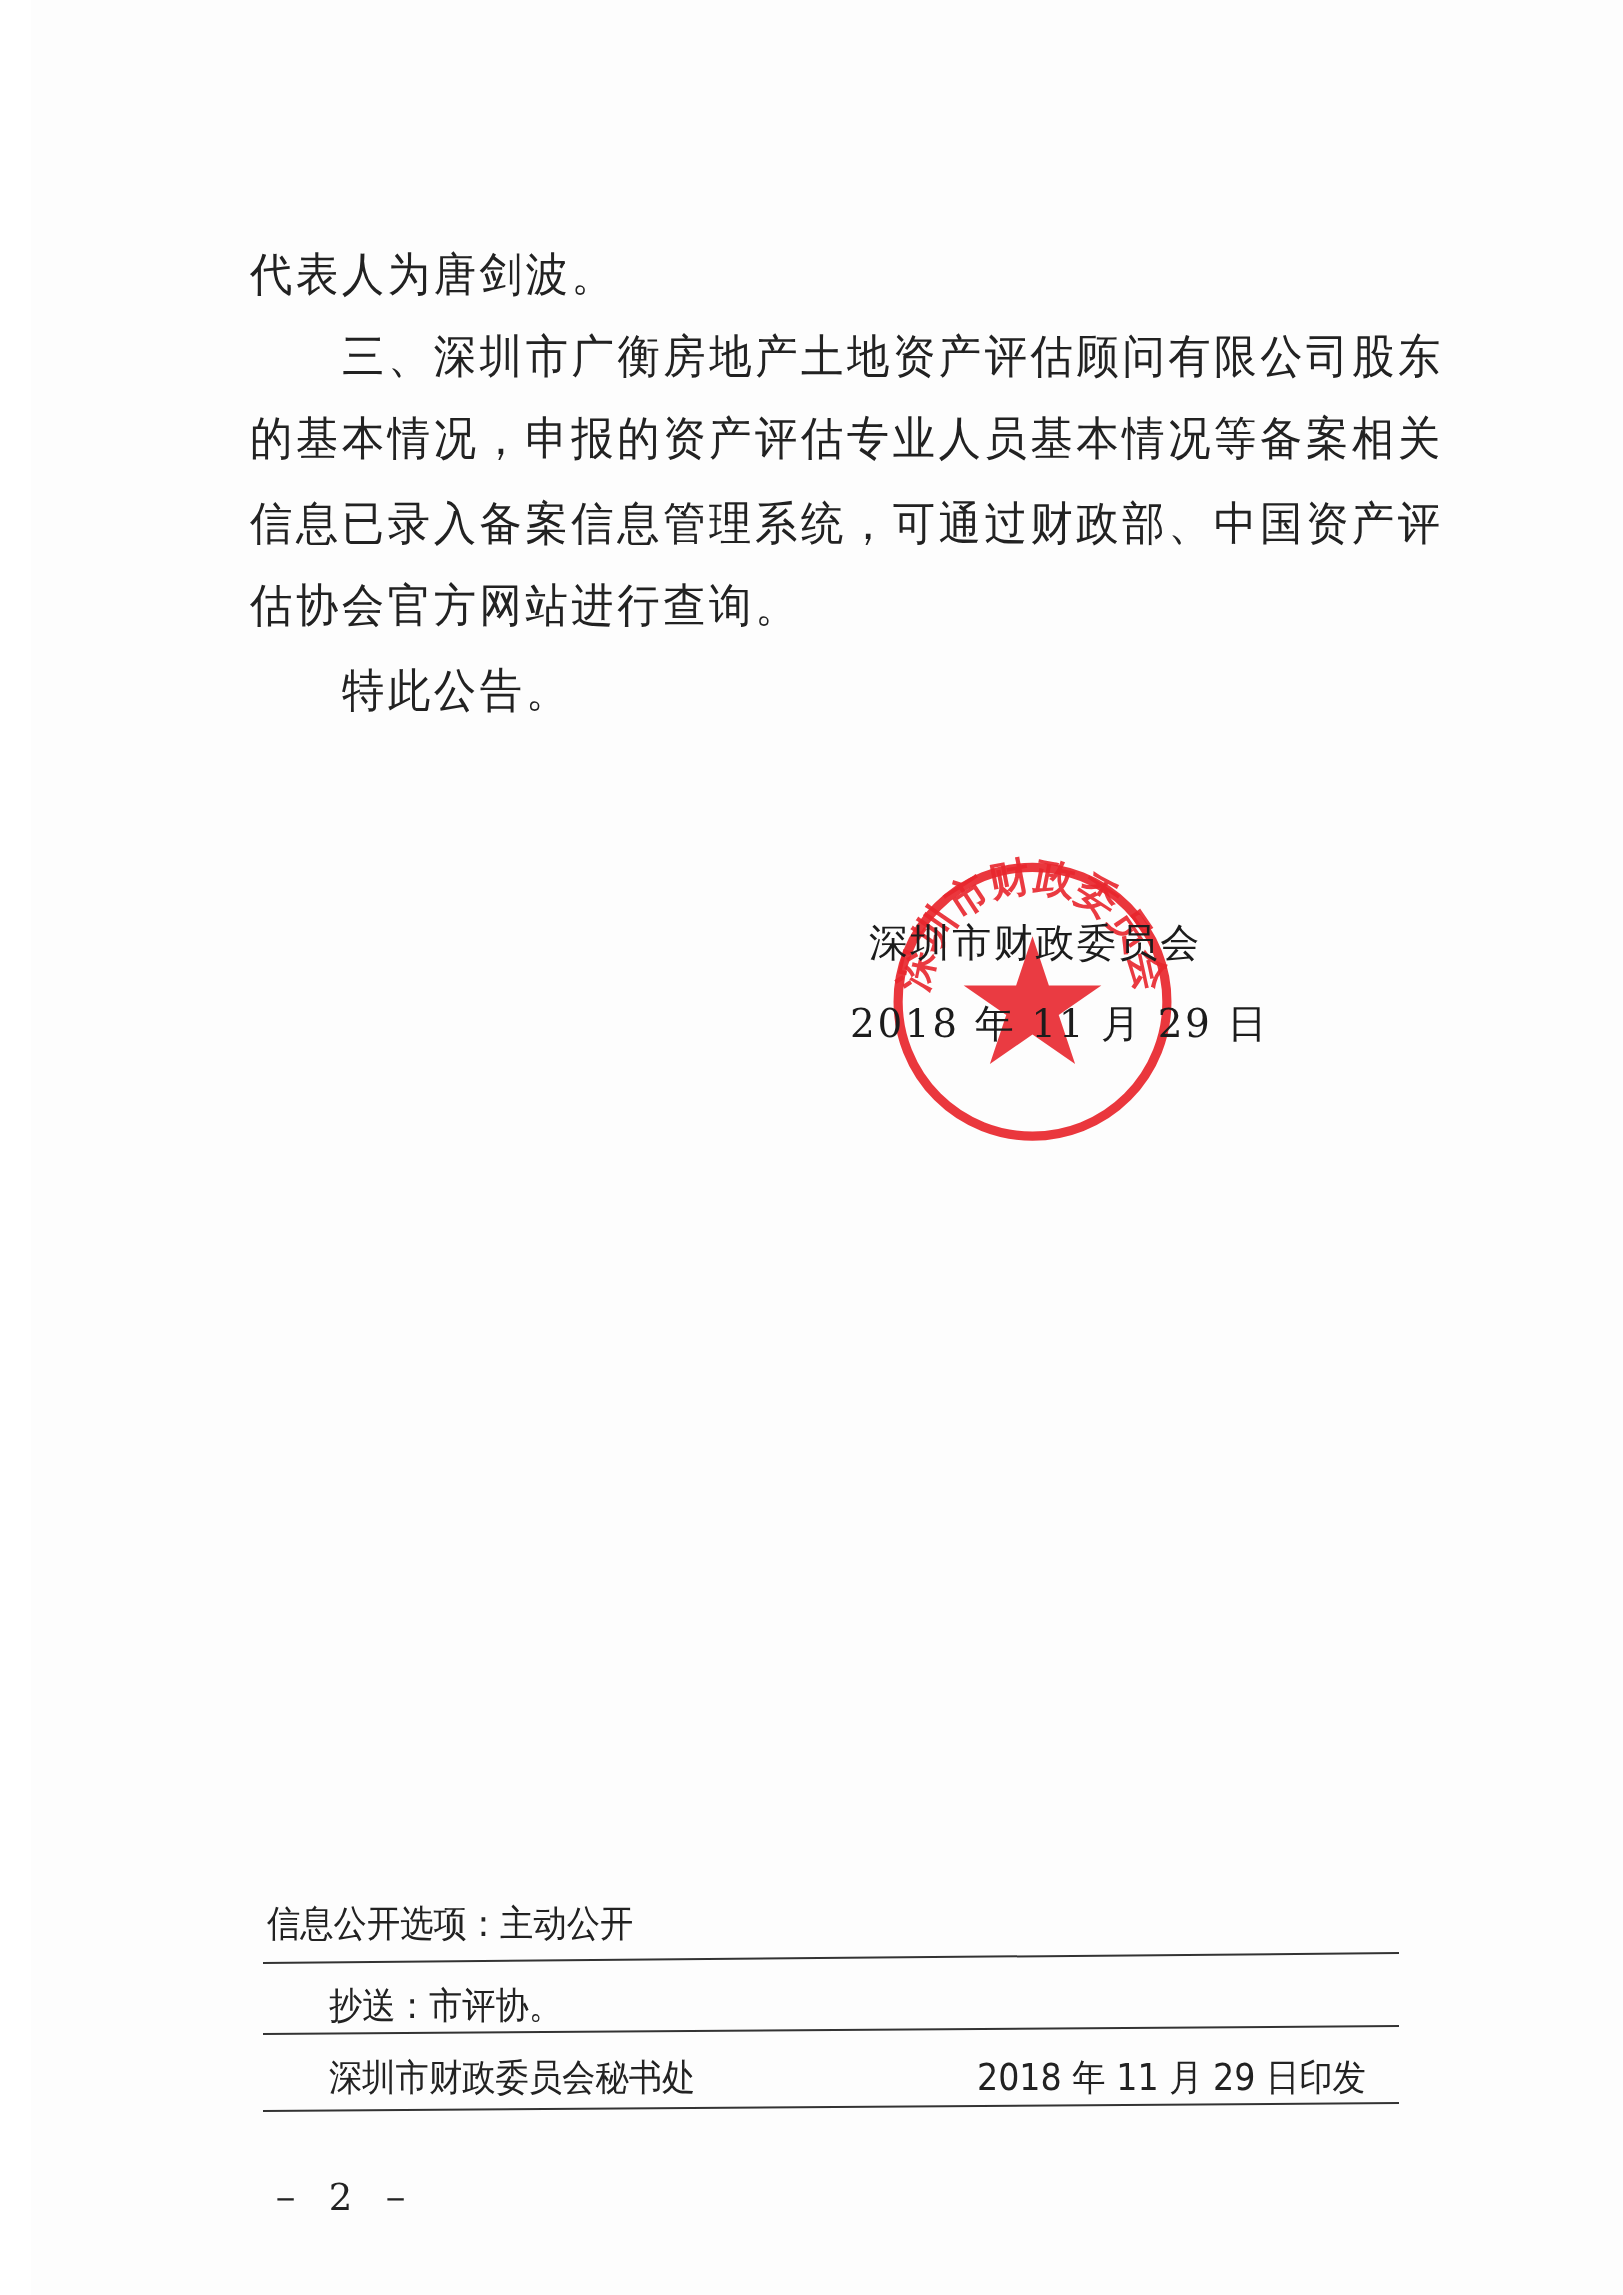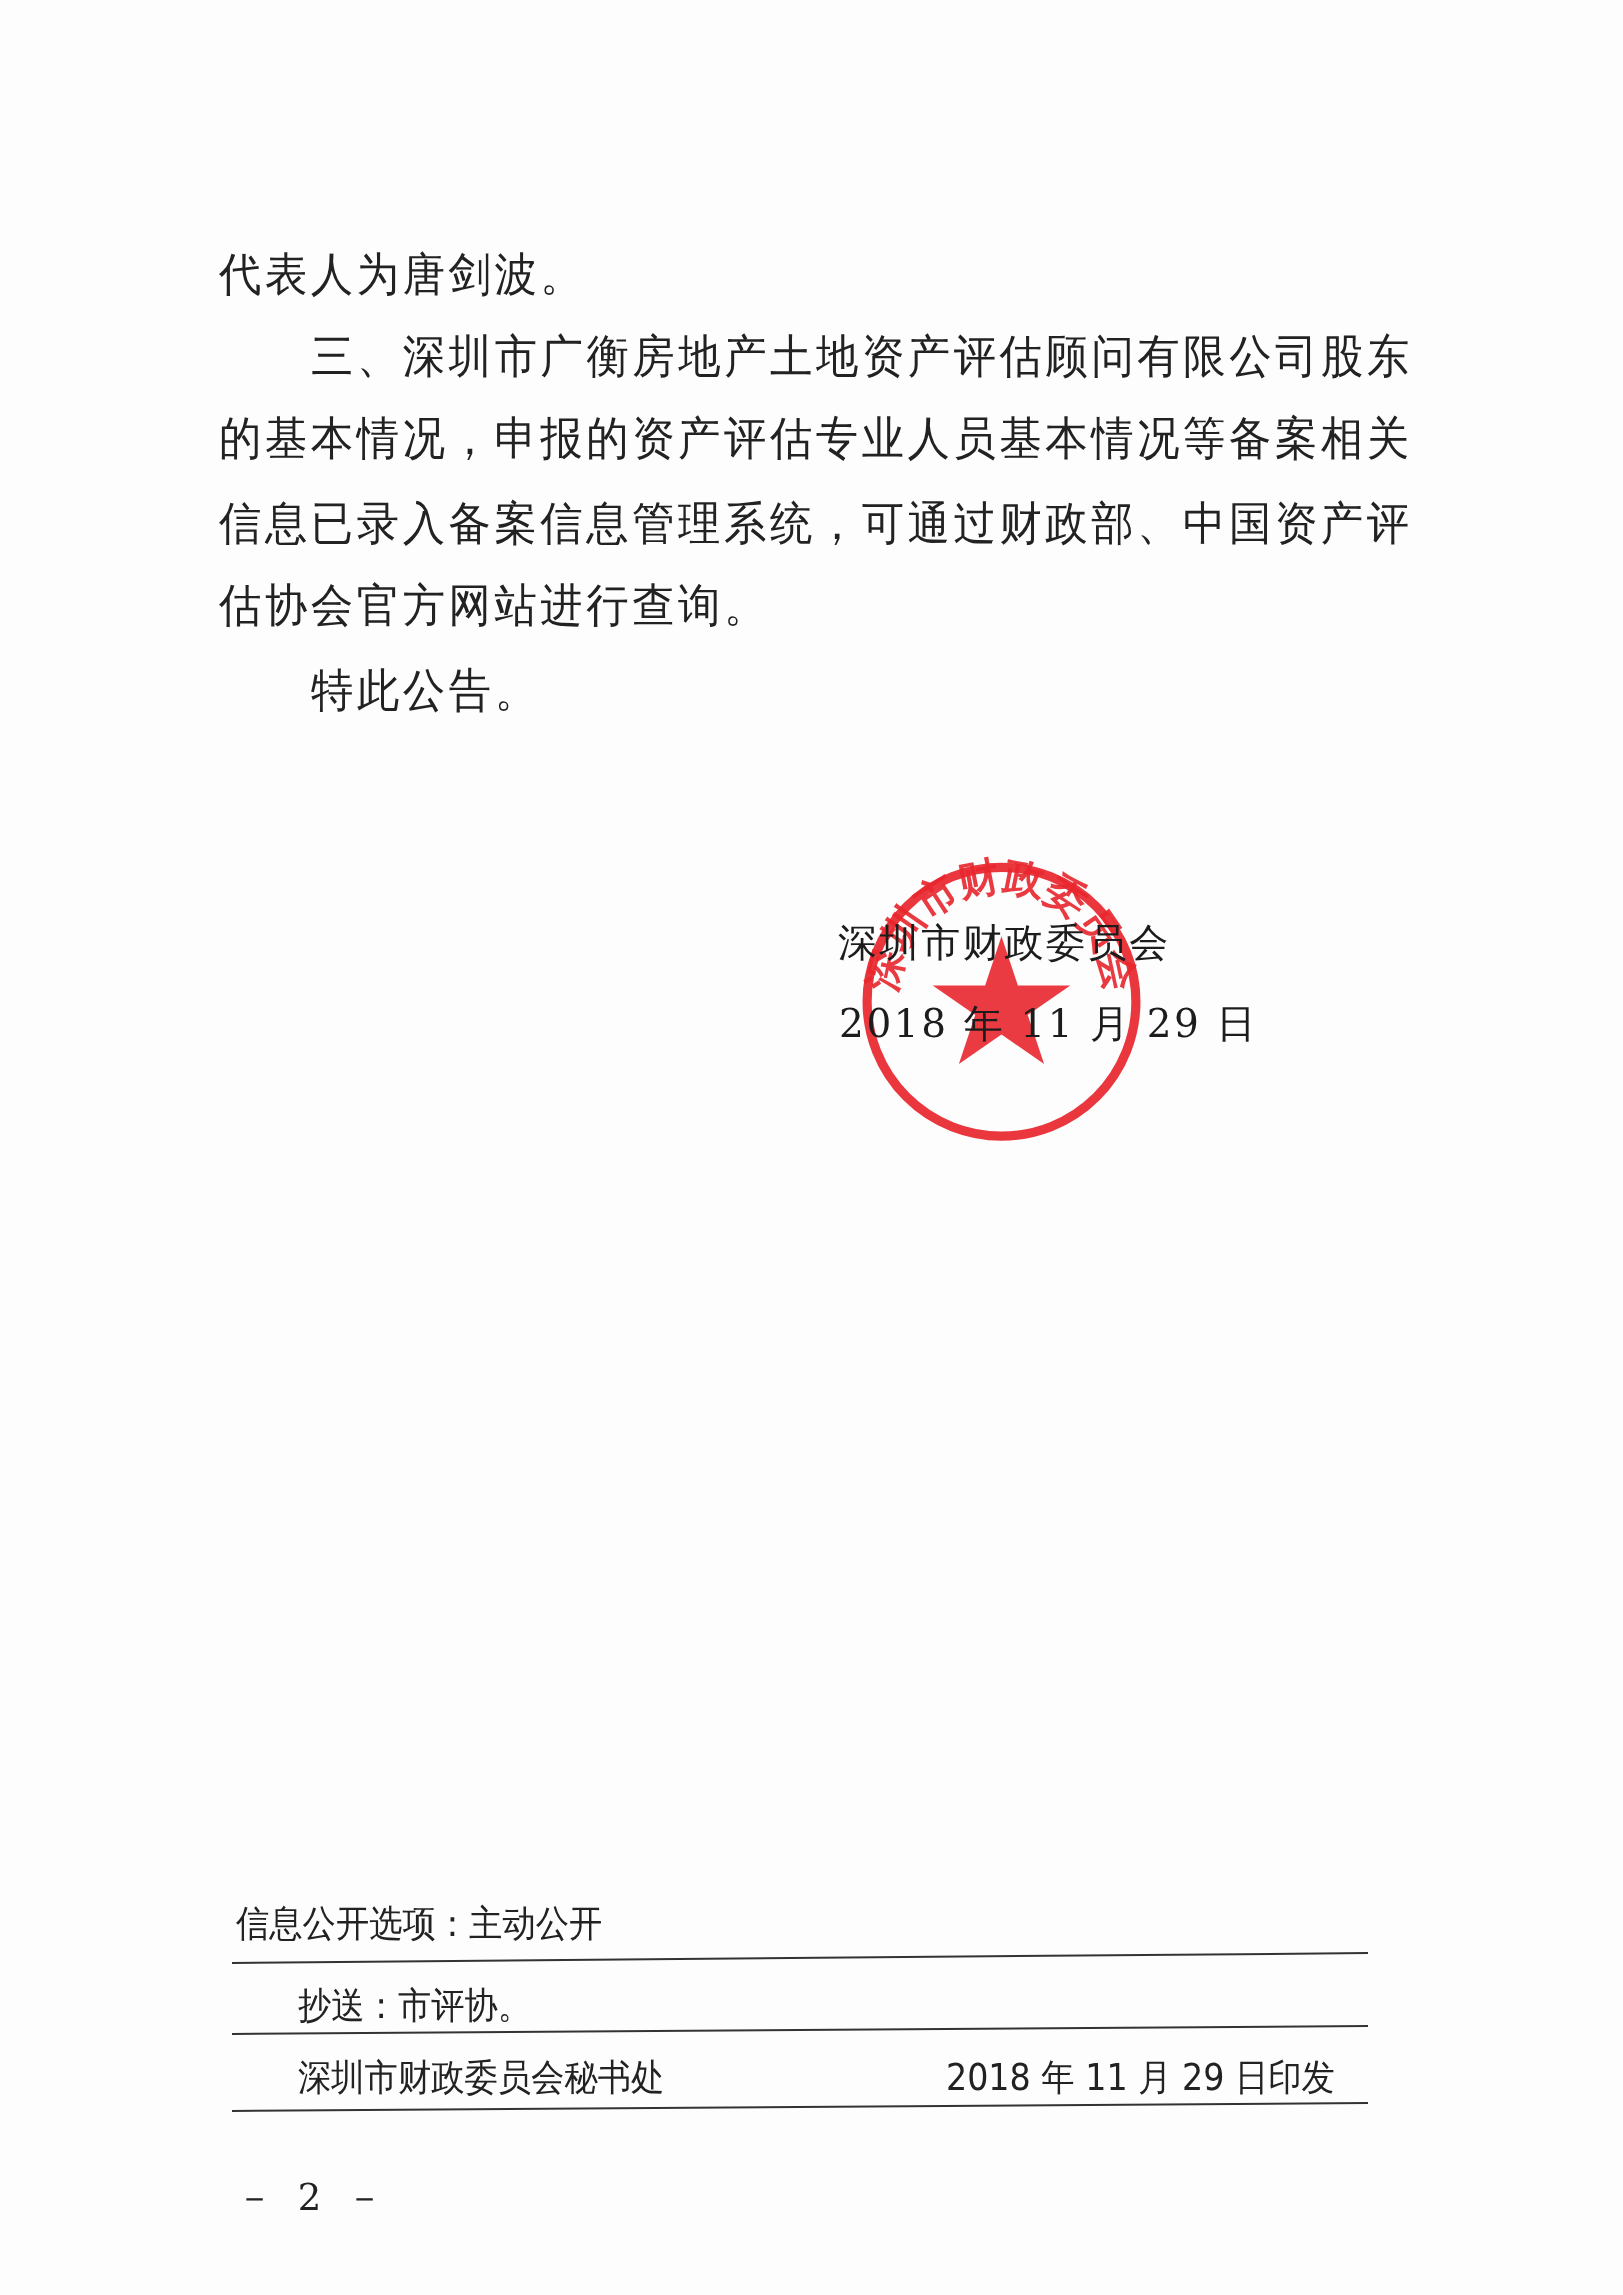--- a/index.html
+++ b/index.html
@@ -1,21 +1,21 @@
 <!DOCTYPE html>
 <html style="font-size:10.5px"><head>
   <meta charset="utf-8">
   <style>
     html, body { margin: 0; padding: 0; background: #ffffff; }
     body {
       width: 1623px; height: 2295px; position: relative; overflow: hidden;
       font-family: "DejaVu Serif", "Liberation Serif", serif;
       color: #1a1a1a;
     }
-    .page { position: absolute; inset: 0; background: #fdfdfd; }
+    .page { position: absolute; inset: 0; background: #fdfdfd; margin-left: 31px; }
     .line {
       position: absolute; left: 219px; font-size: 46px; line-height: 59px;
       letter-spacing: 3.9px; white-space: nowrap;
       font-family: "DejaVu Sans", "Liberation Sans", sans-serif;
       transform: scaleX(0.92); transform-origin: left center;
       color: #222;
     }
     .indent { left: 311px; }
     .sig {
       position: absolute; font-size: 39px; line-height: 46px; white-space: nowrap;
@@ -54,21 +54,21 @@
       <path id="sealArc" d="M 70 260 A 160 160 0 1 1 380 260"></path>
     </defs>
     <circle cx="225" cy="230" r="205" fill="none" stroke="#e8262d" stroke-width="14" opacity="0.92"></circle>
     <polygon points="225,130 250,205 330,205 265,250 290,325 225,280 160,325 185,250 120,205 200,205" fill="#e8262d" opacity="0.9"></polygon>
     <text font-size="62" fill="#e8262d" opacity="0.9" font-family="DejaVu Sans, sans-serif" font-weight="bold">
       <textPath href="#sealArc" startOffset="50%" text-anchor="middle">深圳市财政委员会</textPath>
     </text>
   </svg>
 
   <div class="sig" style="left:838px; top:920px;">深圳市财政委员会</div>
-  <div class="sig" style="left:839px; top:1001px;text-align:center;">2018 年 11 月 29 日</div>
+  <div class="sig" style="left:819px; top:1001px;text-align:center;">2018 年 11 月 29 日</div>
 
   <div class="footer-text" style="left:236px; top:1901px;">信息公开选项：主动公开</div>
   <div class="rule" style="left:232px; top:1957px; width:1136px; transform:rotate(-0.5deg);"></div>
 
   <div class="footer-text" style="left:298px; top:1983px;">抄送：市评协。</div>
   <div class="rule" style="left:232px; top:2029px; width:1136px; transform:rotate(-0.4deg);"></div>
 
   <div class="footer-text" style="left:298px; top:2055px;">深圳市财政委员会秘书处</div>
   <div class="footer-text" style="left:946px; top:2055px;">2018 年 11 月 29 日印发</div>
   <div class="rule" style="left:232px; top:2106px; width:1136px; transform:rotate(-0.4deg);"></div>

